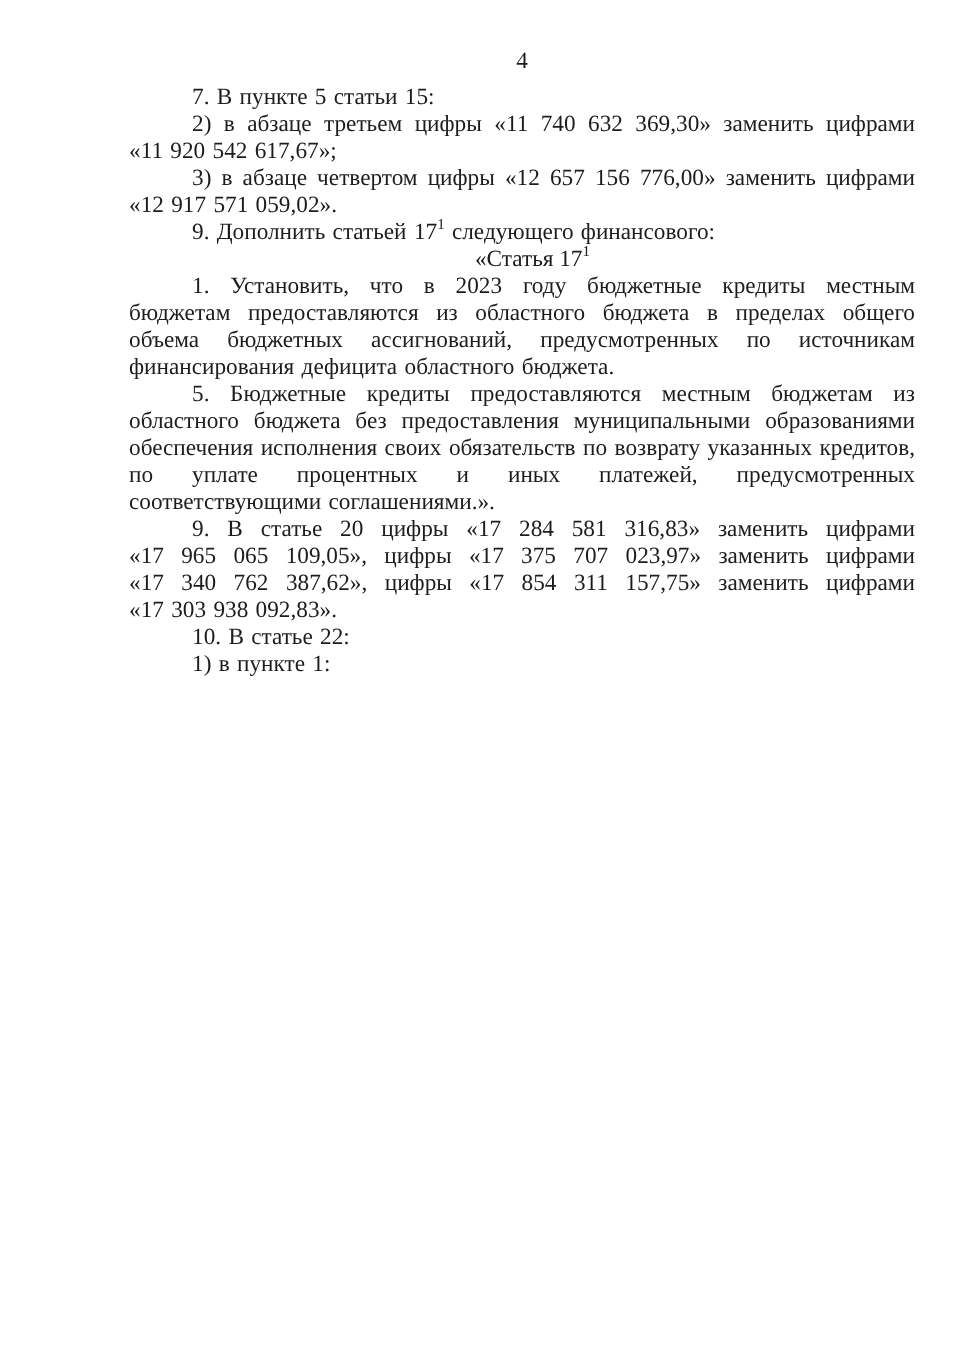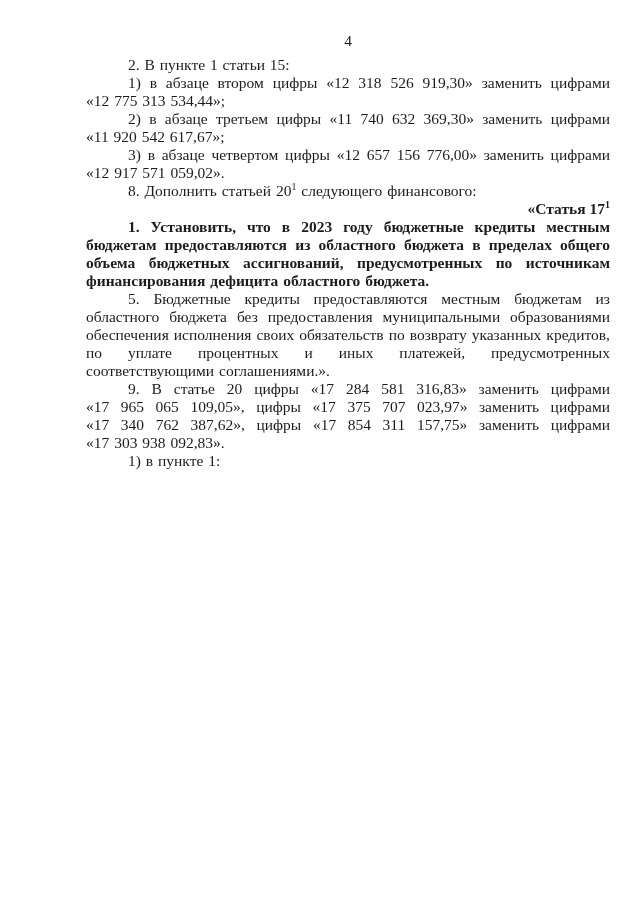--- a/index.html
+++ b/index.html
@@ -26,63 +26,63 @@
     margin: 0 0 6px 0;
   }
   p.para {
     margin: 0;
     text-align: justify;
     text-indent: 42px;
     word-spacing: 1px;
   }
   p.article-title {
     margin: 0;
-    text-align: right;
+    text-align: center;
     text-indent: 14px;
-    font-weight: 700;
+    font-weight: 400;
   }
   .gap-sm { margin-top: 16px; }
-  .gap-md { margin-top: 20px; font-weight: bold; }
+  .gap-md { margin-top: 20px; }
   .gap-lg { margin-top: 24px; }
   .gap-t7 { margin-top: 8px; }
   sup {
     font-size: 10px;
     line-height: 0;
     vertical-align: super;
   }
 </style>
 </head>
 <body>
 
 <div class="page">
 
   <div class="page-number">4</div>
 
-  <p class="para gap-t7">2. В пункте 1 статьи 15:</p>
+  <p class="para gap-t7">7. В пункте 5 статьи 15:</p>
 
-  <p class="para gap-lg">1) в абзаце втором цифры «12&nbsp;318&nbsp;526&nbsp;919,30» заменить цифрами «12&nbsp;775&nbsp;313&nbsp;534,44»;</p>
 
   <p class="para gap-sm">2) в абзаце третьем цифры «11&nbsp;740&nbsp;632&nbsp;369,30» заменить цифрами «11&nbsp;920&nbsp;542&nbsp;617,67»;</p>
 
   <p class="para gap-sm">3) в абзаце четвертом цифры «12&nbsp;657&nbsp;156&nbsp;776,00» заменить цифрами «12&nbsp;917&nbsp;571&nbsp;059,02».</p>
 
   <p class="para gap-sm">
-    <span>8. Дополнить статьей 20</span><sup>1</sup><span> следующего финансового:</span>
+    <span>9. Дополнить статьей 17</span><sup>1</sup><span> следующего финансового:</span>
   </p>
 
   <p class="article-title">
     <span>«Статья 17</span><sup>1</sup>
   </p>
 
   <p class="para gap-md">1. Установить, что в 2023 году бюджетные кредиты местным бюджетам предоставляются из областного бюджета в пределах общего объема бюджетных ассигнований, предусмотренных по источникам финансирования дефицита областного бюджета.</p>
 
 
 
 
   <p class="para">5. Бюджетные кредиты предоставляются местным бюджетам из областного бюджета без предоставления муниципальными образованиями обеспечения исполнения своих обязательств по возврату указанных кредитов, по уплате процентных и иных платежей, предусмотренных соответствующими соглашениями.».</p>
 
   <p class="para gap-sm">9. В статье 20 цифры «17&nbsp;284&nbsp;581&nbsp;316,83» заменить цифрами «17&nbsp;965&nbsp;065&nbsp;109,05», цифры «17&nbsp;375&nbsp;707&nbsp;023,97» заменить цифрами «17&nbsp;340&nbsp;762&nbsp;387,62», цифры «17&nbsp;854&nbsp;311&nbsp;157,75» заменить цифрами «17&nbsp;303&nbsp;938&nbsp;092,83».</p>
 
+  <p class="para gap-sm">10. В статье 22:</p>
 
   <p class="para gap-sm">1) в пункте 1:</p>
 
 
 </div>
 
 </body></html>

